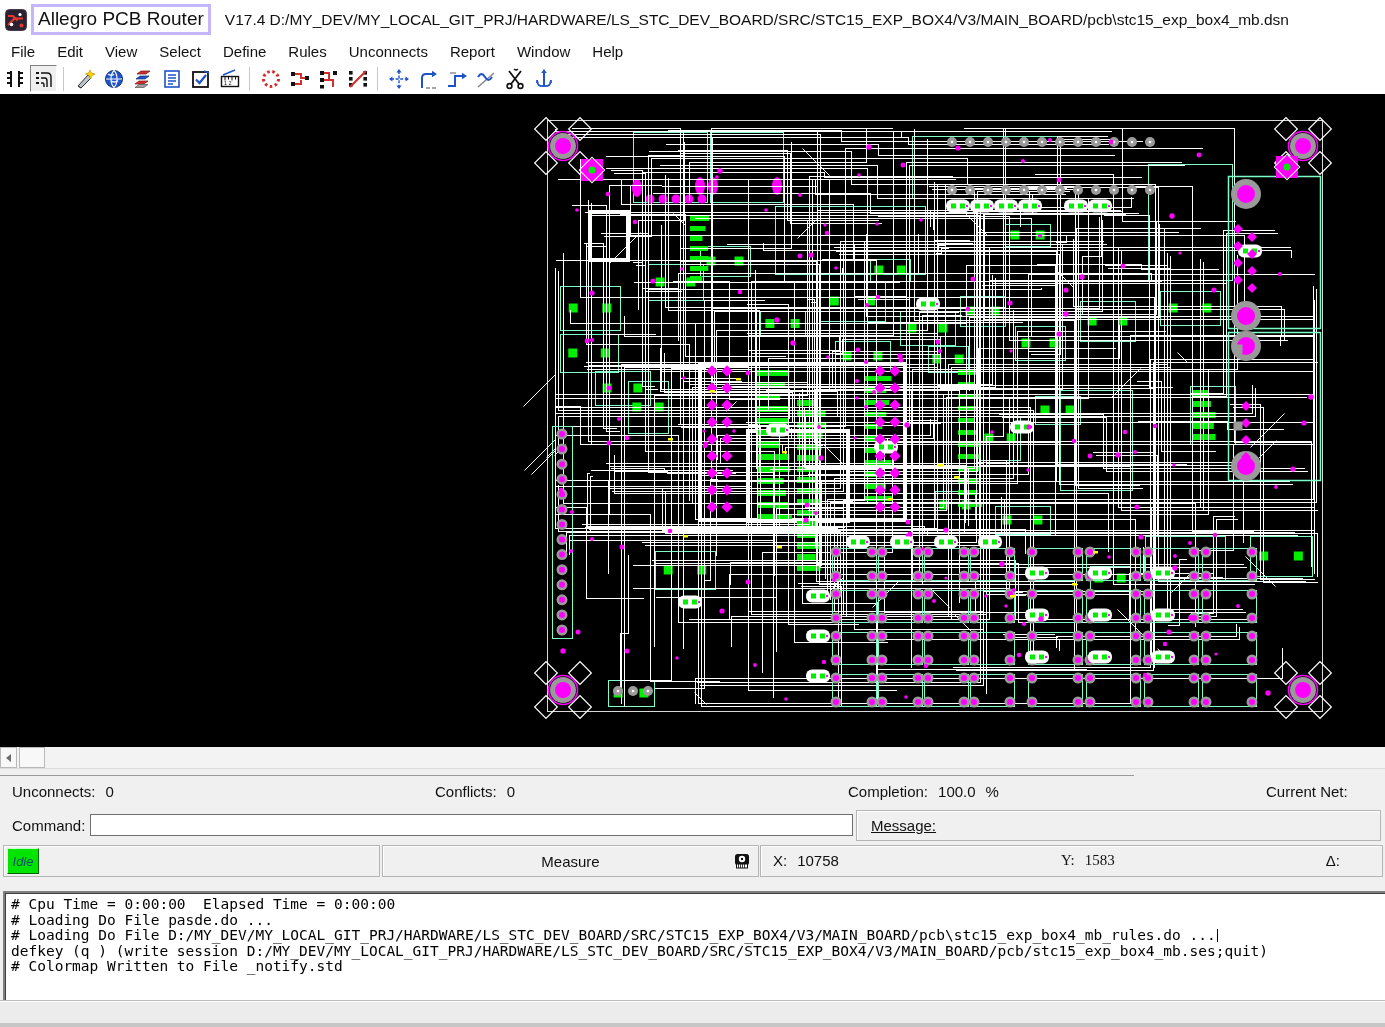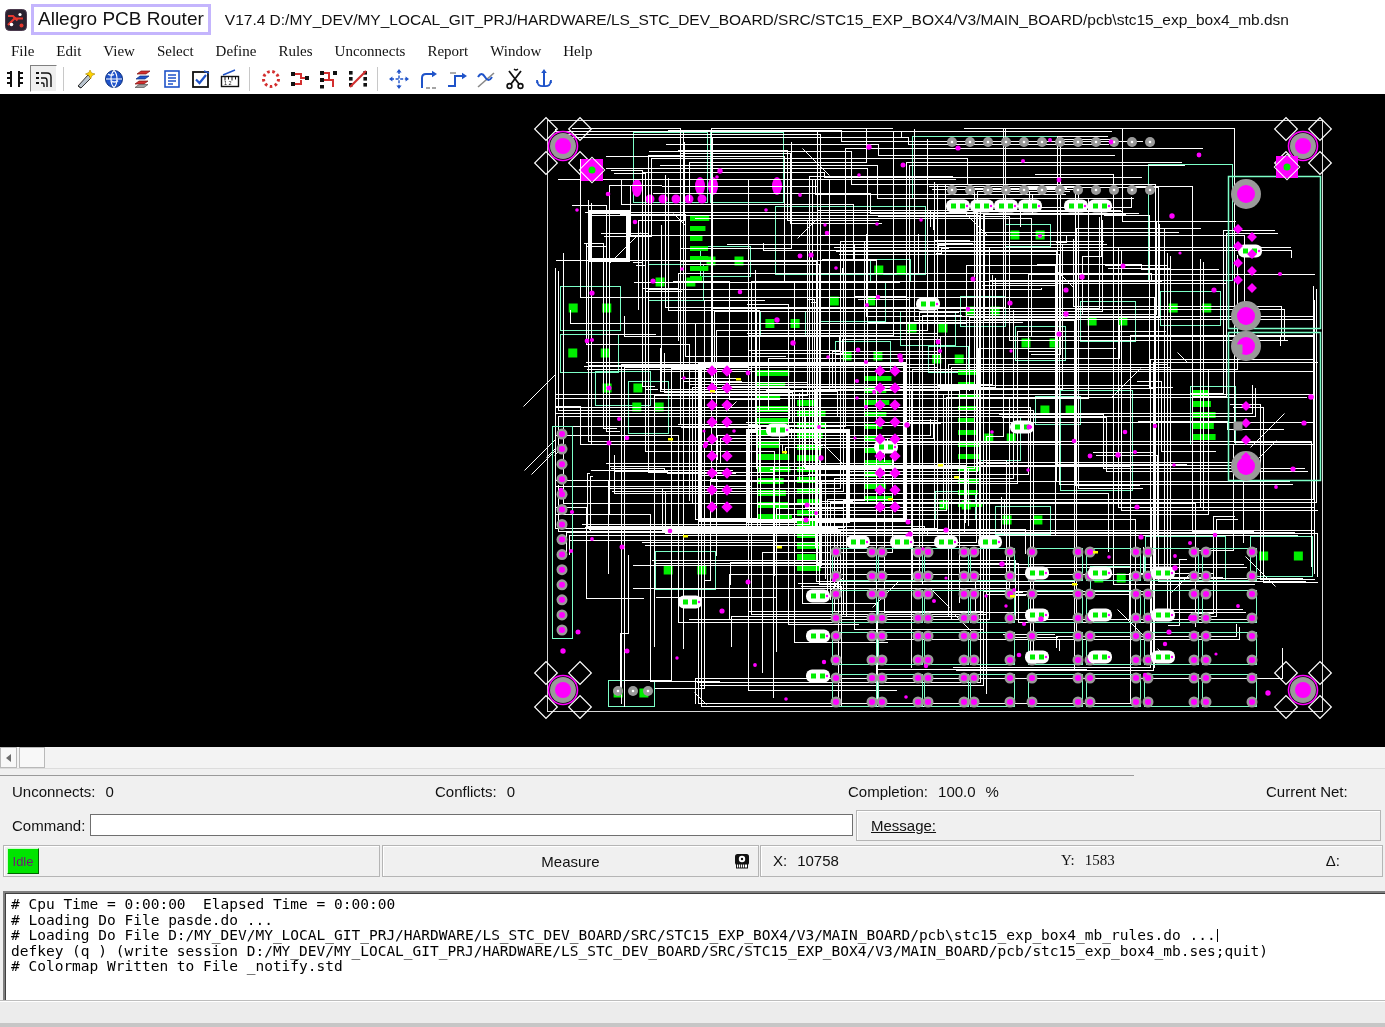--- a/index.html
+++ b/index.html
@@ -3,21 +3,21 @@
 <meta charset="utf-8">
 <style>
   html,body{margin:0;padding:0;background:#d7d7d7;}
   #app{position:relative;width:1385px;height:1027px;background:#f0f0f0;overflow:hidden;
        font-family:"Liberation Sans",sans-serif;color:#111;}
   
   #titlebar{position:absolute;left:0;top:0;width:1385px;height:39px;background:#ffffff;display:flex;align-items:center;}
   #appicon{width:22px;height:22px;margin:0 4px 0 5px;flex:0 0 auto;}
   #title-highlight{border:3px solid #c4b5fd;padding:1px 4px 2px 4px;font-size:19px;white-space:nowrap;}
   #title-rest{font-size:15.5px;white-space:nowrap;margin-left:14px;text-align:center;}
-  #menubar{position:absolute;left:0;top:39px;width:1385px;height:24px;background:#ffffff;display:flex;align-items:center;font-size:15px;font-family:Liberation Serif, serif;}
+  #menubar{position:absolute;left:0;top:39px;width:1385px;height:24px;background:#ffffff;display:flex;align-items:center;font-size:15px;}
   .menu-item{padding:1px 11px;cursor:default;}
   #toolbar{position:absolute;left:0;top:63px;width:1385px;height:31px;background:#ffffff;display:flex;align-items:center;border-bottom:1px solid #e0e0e0;}
   .tbtn{width:25px;height:25px;margin:0 1px;display:flex;align-items:center;justify-content:center;border:1px solid transparent;}
   .tbtn.pressed{border-top:1px solid #808080;border-left:1px solid #808080;border-bottom:1px solid #ffffff;border-right:1px solid #ffffff;background:#efefef;}
   .tsep{width:1px;height:24px;background:#c8c8c8;margin:0 5px;border-right:1px solid #ffffff;}
   
   #canvas-wrap{position:absolute;left:0;top:94px;width:1385px;height:653px;background:#000;}
   
   #hscroll{position:absolute;left:0;top:747px;width:1385px;height:21px;background:#f3f3f3;border-bottom:1px solid #dcdcdc;display:flex;align-items:stretch;}
   #hs-arrow{width:15px;background:#f8f8f8;border:1px solid #b9b9b9;display:flex;align-items:center;justify-content:center;}
@@ -30,21 +30,21 @@
   .lbl{color:#111;}
   .val{margin-left:10px;}
   #srow2{top:809px;height:34px;}
   #cmd-label{position:absolute;left:12px;top:8px;}
   #cmd-input{position:absolute;left:90px;top:5px;width:753px;height:20px;border:1px solid #6f6f6f;background:#fff;font-family:"Liberation Sans",sans-serif;font-size:14px;padding:0 4px;}
   #msg-panel{position:absolute;left:856px;top:1px;width:523px;height:29px;border:1px solid #b5b5b5;box-shadow:inset 1px 1px 0 #fff;}
   #msg-label{position:absolute;left:14px;top:6px;text-decoration:underline;}
   #srow3{top:844px;height:34px;}
   .panel3{position:absolute;top:1px;height:30px;border:1px solid #b5b5b5;box-shadow:inset 1px 1px 0 #fff;background:#f0f0f0;}
   #idle-panel{left:3px;width:375px;}
-  #idle-btn{position:absolute;left:3px;top:2px;width:30px;height:24px;background:#00e400;border-top:1px solid #c9ffc9;border-left:1px solid #c9ffc9;border-right:1px solid #006400;border-bottom:1px solid #006400;color:#701a75;font-size:13px;display:flex;align-items:center;justify-content:center;}
+  #idle-btn{position:absolute;left:3px;top:2px;width:30px;height:24px;background:#00e400;border-top:1px solid #c9ffc9;border-left:1px solid #c9ffc9;border-right:1px solid #006400;border-bottom:1px solid #006400;color:#0c4a6e;font-size:13px;display:flex;align-items:center;justify-content:center;font-style:italic;}
   #measure-panel{left:382px;width:375px;display:flex;align-items:center;justify-content:center;}
   #measure-icon{position:absolute;right:6px;top:5px;}
   #xy-panel{left:760px;width:621px;}
   #x-field{position:absolute;left:12px;top:6px;}
   #y-field{position:absolute;left:300px;top:6px;font-family:Liberation Serif, serif;}
   #delta-field{position:absolute;right:42px;top:6px;}
   
   #console{position:absolute;left:3px;top:891px;width:1377px;height:104px;background:#ffffff;
     border-top:2px solid #7f7f7f;border-left:2px solid #7f7f7f;border-bottom:2px solid #ffffff;border-right:2px solid #ffffff;
     box-shadow:inset 1px 1px 0 #404040;padding:4px 0 0 6px;overflow:hidden;}

